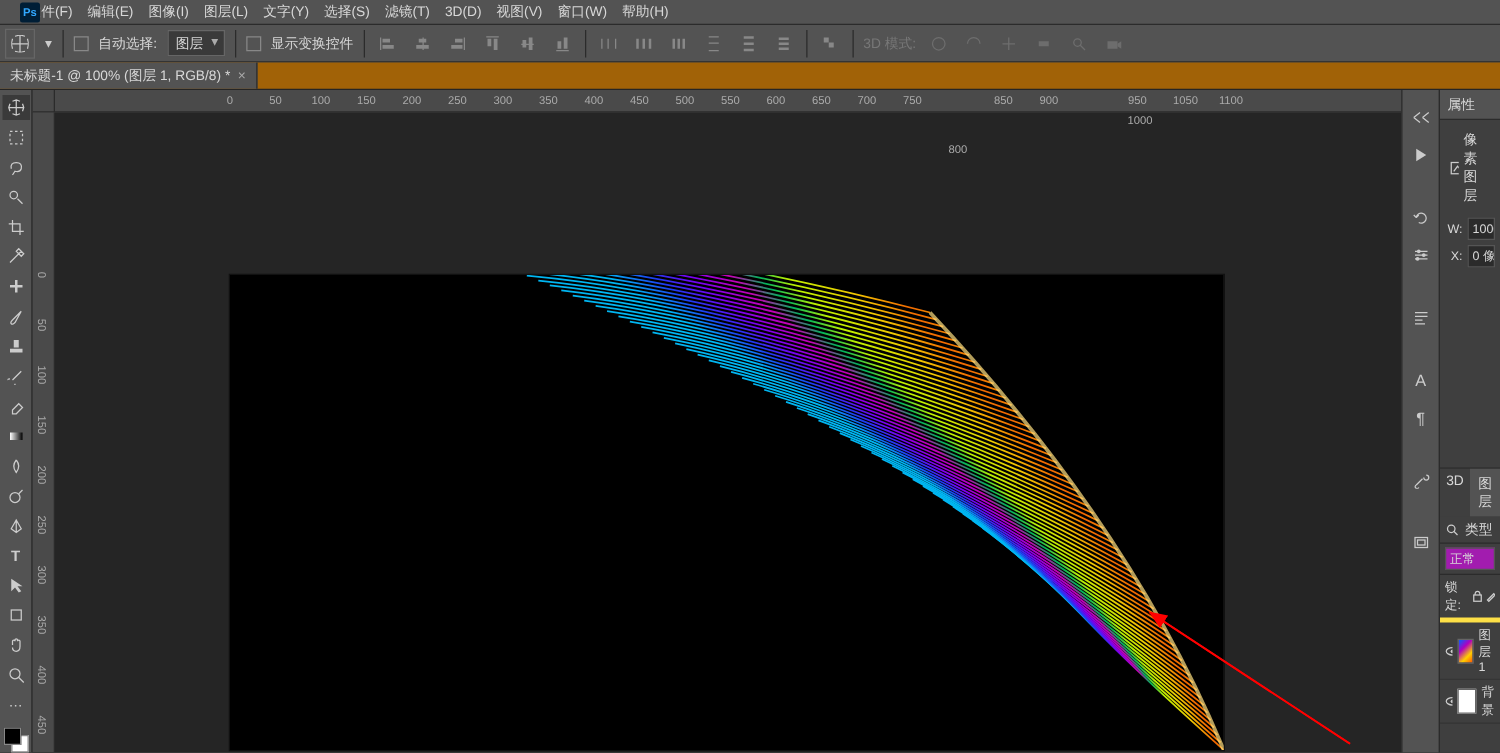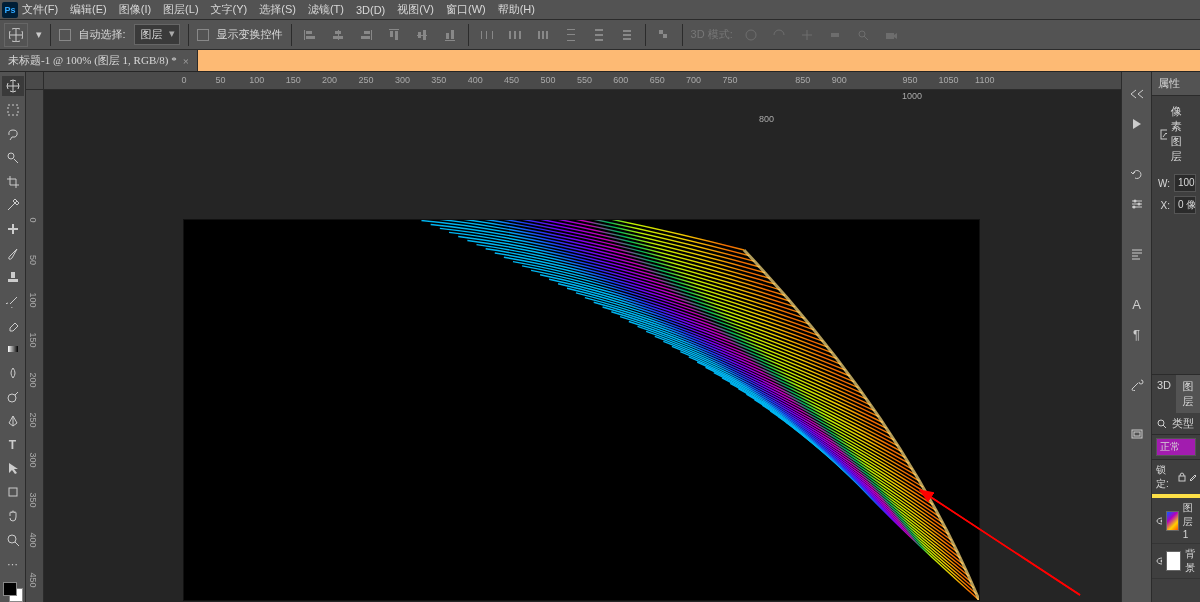--- a/index.html
+++ b/index.html
@@ -18,21 +18,21 @@
   height: 20px;
   background: #535353;
   display: flex;
   align-items: center;
   padding-left: 22px;
   gap: 12px;
   border-bottom: 1px solid #2b2b2b;
 }
 .ps-logo {
   position: absolute;
-  left: 2px;
+  left: 16px;
   top: 2px;
   width: 16px; height: 16px;
   background: #001e36;
   color: #31a8ff;
   font-size: 9px;
   font-weight: bold;
   line-height: 16px;
   text-align: center;
   border-radius: 2px;
 }
@@ -68,25 +68,24 @@
 .align-btn {
   width: 20px; height: 20px;
   border: 1px solid transparent;
   display: flex; align-items: center; justify-content: center;
   color: #888;
 }
 .ob-text-dim { color: #777; }
 
 .doc-tabs {
   height: 22px;
-  background: #fdba74;
+  background: #a16207;
   display: flex;
   align-items: stretch;
   border-bottom: 1px solid #252525;
-  font-family: Liberation Serif, serif;
 }
 .doc-tab {
   background: #535353;
   padding: 4px 8px;
   font-size: 11px;
   display: flex;
   align-items: center;
   gap: 6px;
   border-right: 1px solid #2b2b2b;
 }

